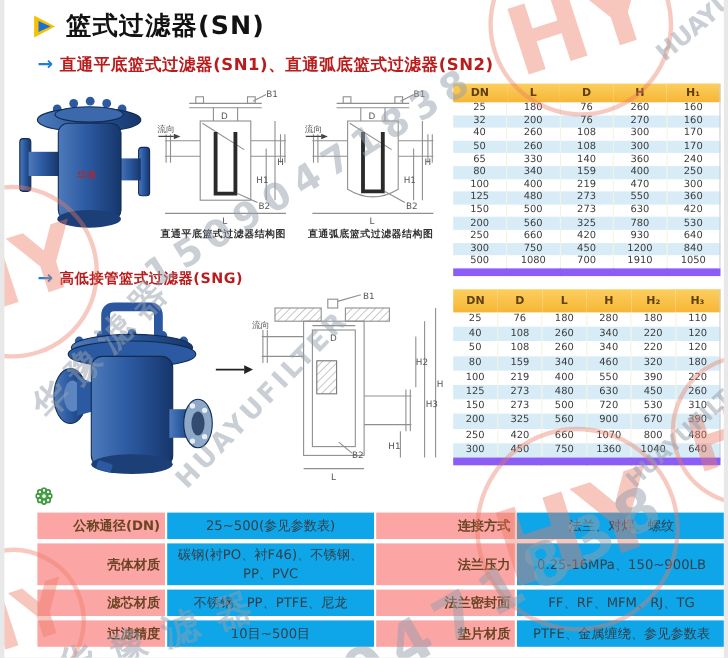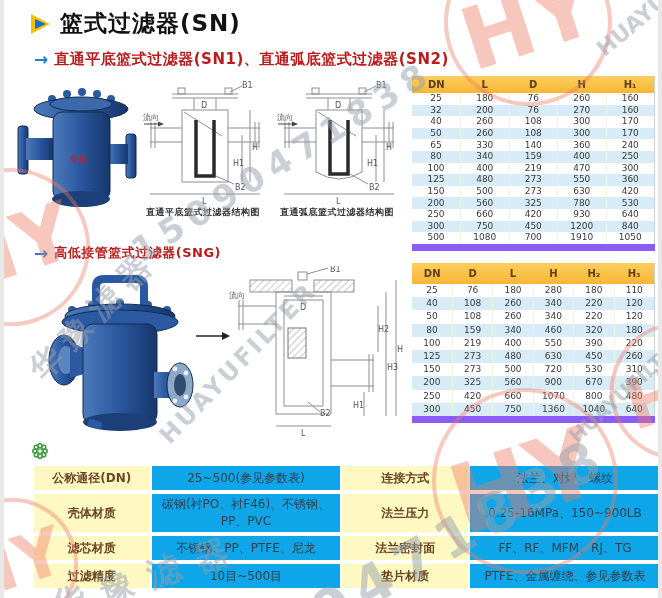--- a/index.html
+++ b/index.html
@@ -38,21 +38,21 @@
   .dim tbody tr:nth-child(even) { background:#d7ecf6; }
 
   
   .caption { font-size:9px; font-weight:bold; color:#333; letter-spacing:0.5px; }
 
   
   .sel-title-row { left:28px; top:443px; display:flex; align-items:center; gap:6px; }
   .sel-title { font-size:15px; font-weight:bold; color:#151515; letter-spacing:1px; }
   table.spec { border-collapse:separate; border-spacing:2px 4px; table-layout:fixed; width:630px; }
   .spec td { text-align:center; vertical-align:middle; padding:2px 4px; }
-  .spec .spec-label { background:#fef9c3; color:#6b4423; font-weight:bold; font-size:12px; height:20px; }
+  .spec .spec-label { background:#fca5a5; color:#6b4423; font-weight:bold; font-size:12px; height:20px;text-align:right; }
   .spec .spec-value { background:#0ea5e9; color:#33404a; font-size:12px; height:20px; }
 
   
   .sliver { left:656px; width:6px; }
   .sliver-head { background:linear-gradient(#fcce5e,#f6b636); }
   .sliver-rows1 { background:repeating-linear-gradient(180deg,#ffffff 0 5.8px,#d7ecf6 5.8px 11.6px); }
   .sliver-rows2 { background:repeating-linear-gradient(180deg,#ffffff 0 6.6px,#d7ecf6 6.6px 13.2px); }
 
   
   .wm { pointer-events:none; }

